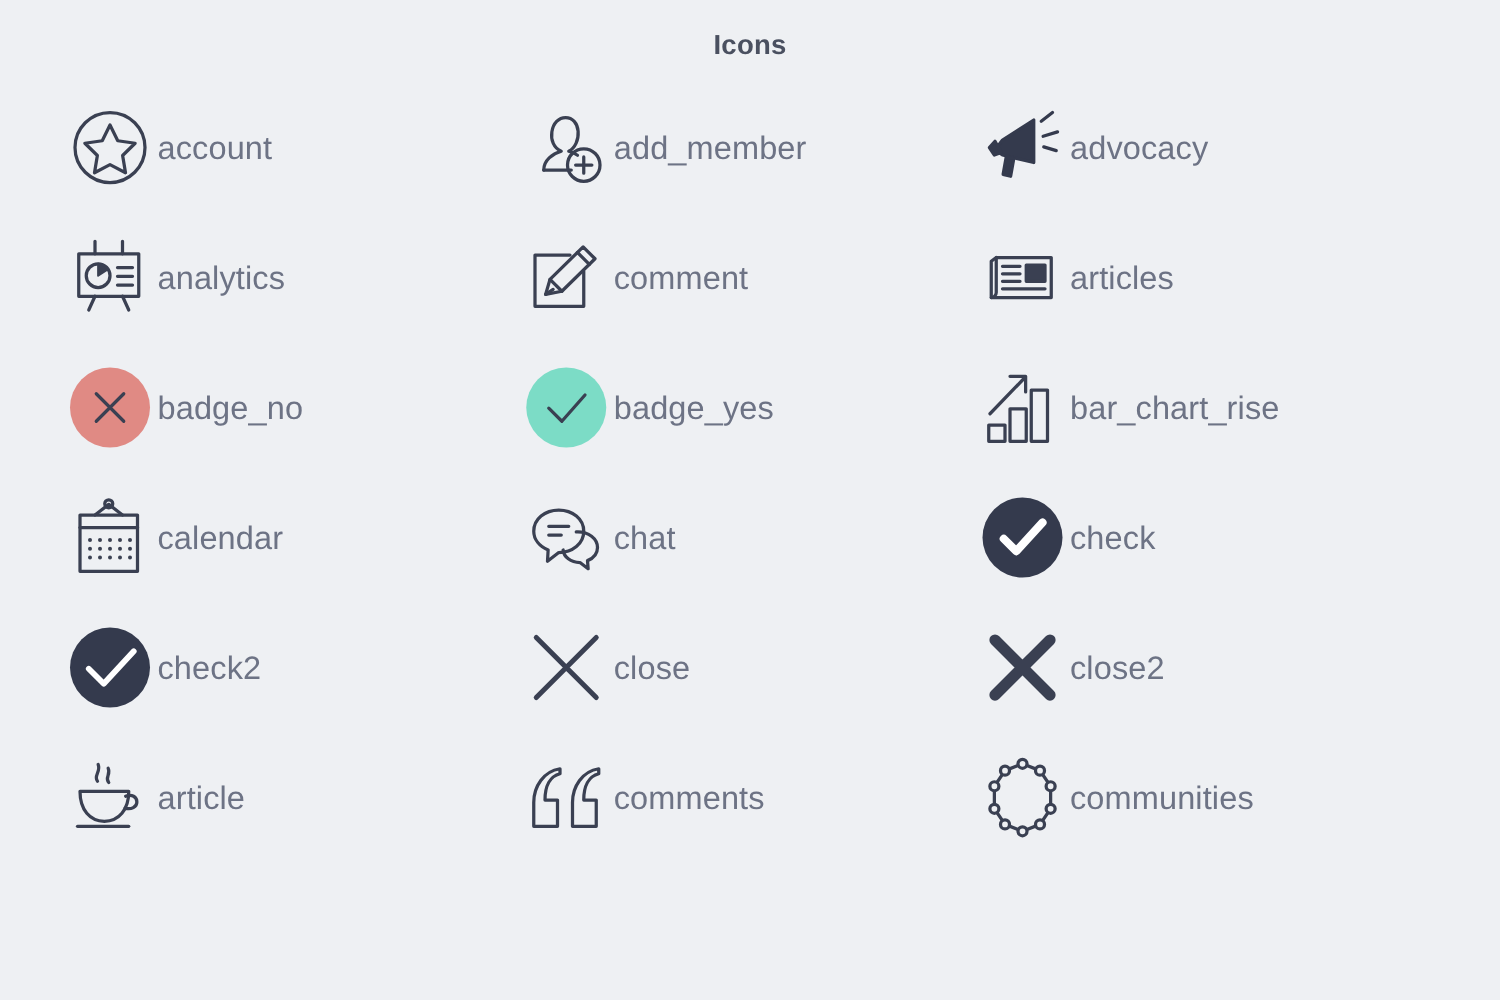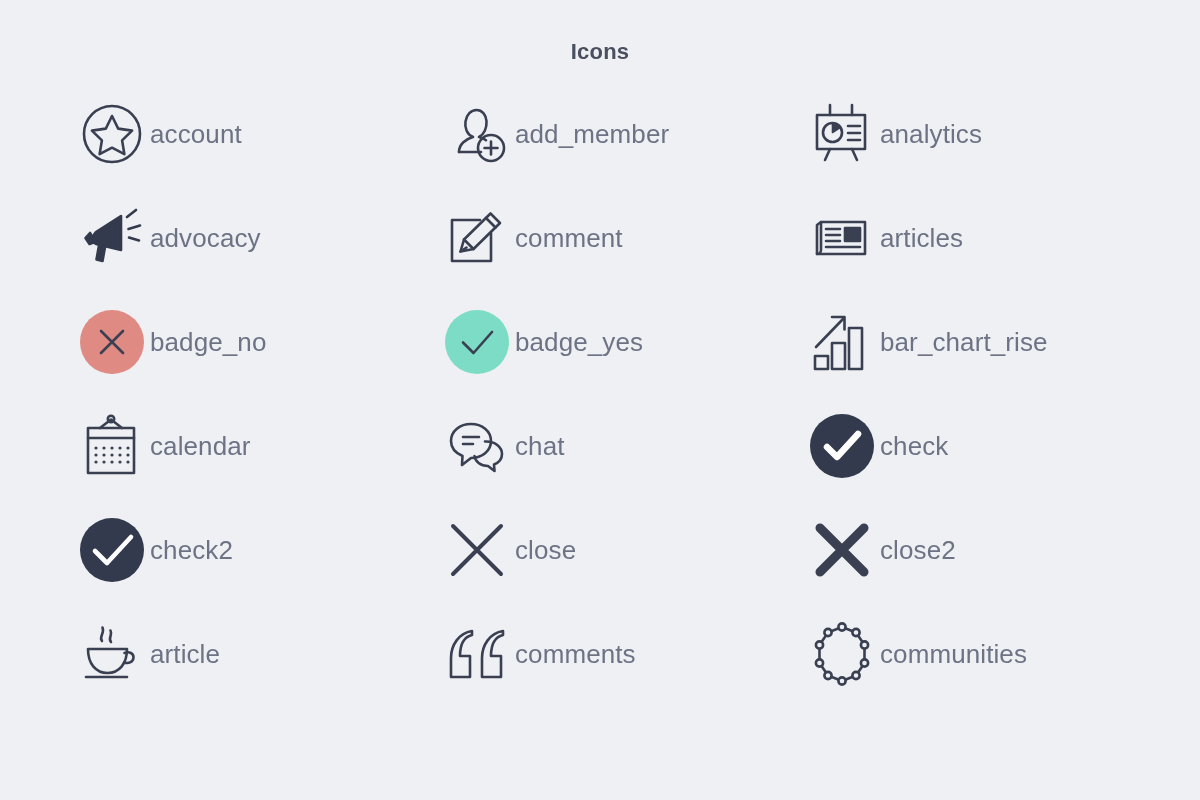--- a/index.html
+++ b/index.html
@@ -19,30 +19,30 @@
     width: 1200px;
     height: 800px;
     box-sizing: border-box;
   }
   .page-title {
     text-align: center;
     font-size: 22px;
     font-weight: bold;
     color: #4a5060;
     letter-spacing: 0.2px;
-    padding-top: 38px;
+    padding-top: 22px;
     margin: 0;
     line-height: 28px;
   }
   .icon-grid {
     display: grid;
     grid-template-columns: 365px 365px 365px;
     grid-auto-rows: 104px;
     justify-content: start;
-    padding-left: 80px;
+    padding-left: 56px;
     margin-top: 16px;
   }
   .icon-cell {
     display: flex;
     align-items: center;
     gap: 6px;
   }
   .icon-art {
     width: 64px;
     height: 64px;
@@ -89,44 +89,44 @@
           <path d="M14 49 L36 49"></path>
           <circle cx="46" cy="45" r="13"></circle>
           <path d="M46 38.5 L46 51.5 M39.5 45 L52.5 45"></path>
         </svg>
       </span>
       <span class="icon-label">add_member</span>
     </div>
 
     <div class="icon-cell">
       <span class="icon-art">
-        <svg width="64" height="62" viewBox="0 0 64 62" fill="none" stroke="#3a4052" stroke-width="2.6" stroke-linejoin="round" stroke-linecap="round">
-          <rect x="7" y="12" width="48" height="34"></rect>
-          <path d="M20 2 L20 12 M42 2 L42 12"></path>
-          <path d="M20 46 L15 57 M42 46 L47 57"></path>
-          <circle cx="22.5" cy="29.5" r="9.5"></circle>
-          <path d="M22.5 29.5 L22.5 20 A9.5 9.5 0 0 1 30.2 24.5 Z" fill="#3a4052" stroke-width="1.6"></path>
-          <path d="M38 23 L50 23 M38 30 L50 30 M38 37 L50 37"></path>
-        </svg>
-      </span>
-      <span class="icon-label">analytics</span>
-    </div>
-
-    <div class="icon-cell">
-      <span class="icon-art">
         <svg width="64" height="62" viewBox="0 0 64 62" fill="none" stroke="#343a4d" stroke-width="2.6" stroke-linejoin="round" stroke-linecap="round">
           <path d="M10 33 L16 25 L41 9 L41 43 L16 37 Z" fill="#343a4d"></path>
           <path d="M5.5 31 L10 26 L15 35 L9.5 37 Z" fill="#343a4d"></path>
           <path d="M19 38.5 L25 40 L22.5 54 L16.5 52.5 Z" fill="#343a4d"></path>
           <path d="M47 10 L56 3"></path>
           <path d="M48.5 22 L60 18.5"></path>
           <path d="M49 30.5 L59 33.5"></path>
         </svg>
       </span>
       <span class="icon-label">advocacy</span>
+    </div>
+
+    <div class="icon-cell">
+      <span class="icon-art">
+        <svg width="64" height="62" viewBox="0 0 64 62" fill="none" stroke="#3a4052" stroke-width="2.6" stroke-linejoin="round" stroke-linecap="round">
+          <rect x="7" y="12" width="48" height="34"></rect>
+          <path d="M20 2 L20 12 M42 2 L42 12"></path>
+          <path d="M20 46 L15 57 M42 46 L47 57"></path>
+          <circle cx="22.5" cy="29.5" r="9.5"></circle>
+          <path d="M22.5 29.5 L22.5 20 A9.5 9.5 0 0 1 30.2 24.5 Z" fill="#3a4052" stroke-width="1.6"></path>
+          <path d="M38 23 L50 23 M38 30 L50 30 M38 37 L50 37"></path>
+        </svg>
+      </span>
+      <span class="icon-label">analytics</span>
     </div>
 
     <div class="icon-cell">
       <span class="icon-art">
         <svg width="64" height="62" viewBox="0 0 64 62" fill="none" stroke="#3a4052" stroke-width="2.6" stroke-linejoin="round" stroke-linecap="round">
           <path d="M46 26 L46 54 L7 54 L7 13 L35 13"></path>
           <path d="M15.5 44.5 L19 32.5 L45.5 6.5 L55 16 L28.5 42 Z"></path>
           <path d="M19 32.5 L28.5 42"></path>
           <path d="M15.5 44.5 L21.5 40.5"></path>
           <path d="M41 11 L50.5 20.5"></path>

